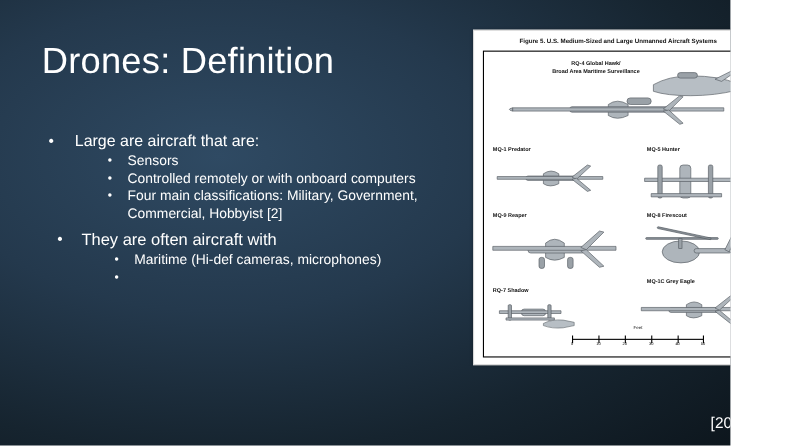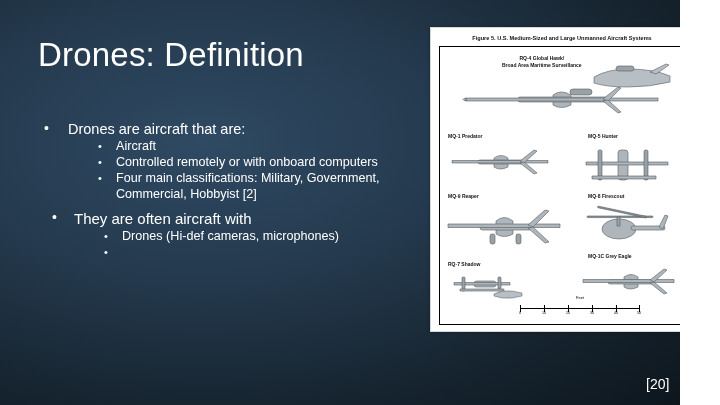--- a/index.html
+++ b/index.html
@@ -12,21 +12,20 @@
     overflow: hidden;
     font-family: "Liberation Sans", sans-serif;
   }
   .slide {
     position: relative;
     width: 664px;
     height: 405px;
     background: radial-gradient(ellipse at 30% 35%, #2f4a63 0%, #24394d 38%, #16242f 72%, #0d161d 100%);
     color: #ffffff;
     overflow: hidden;
-    padding-left: 16px;
   }
   .slide-title {
     position: absolute;
     left: 38px;
     top: 36px;
     font-size: 33px;
     font-weight: 400;
     letter-spacing: 0.2px;
     color: #ffffff;
     white-space: nowrap;
@@ -189,43 +188,43 @@
 <body>
 
 <div class="slide">
 
   <div class="slide-title">Drones: Definition</div>
 
   <div class="body-block">
     <ul class="lvl1">
       <li class="l1">
         <span class="bullet">•</span>
-        <span>Drones are aircraft that are:</span>
+        <span>Large are aircraft that are:</span>
         <ul class="lvl2">
           <li class="l2">
             <span class="bullet">•</span>
-            <span>Aircraft</span>
+            <span>Sensors</span>
           </li>
           <li class="l2">
             <span class="bullet">•</span>
             <span>Controlled remotely or with onboard computers</span>
           </li>
           <li class="l2">
             <span class="bullet">•</span>
             <span>Four main classifications: Military, Government, Commercial, Hobbyist [2]</span>
           </li>
         </ul>
       </li>
       <li class="l1 second gap-top">
         <span class="bullet">•</span>
         <span>They are often aircraft with</span>
         <ul class="lvl2">
           <li class="l2">
             <span class="bullet">•</span>
-            <span>Drones (Hi-def cameras, microphones)</span>
+            <span>Maritime (Hi-def cameras, microphones)</span>
           </li>
           <li class="l2">
             <span class="bullet">•</span>
           </li>
         </ul>
       </li>
     </ul>
   </div>
 
   <div class="citation">[20]</div>

